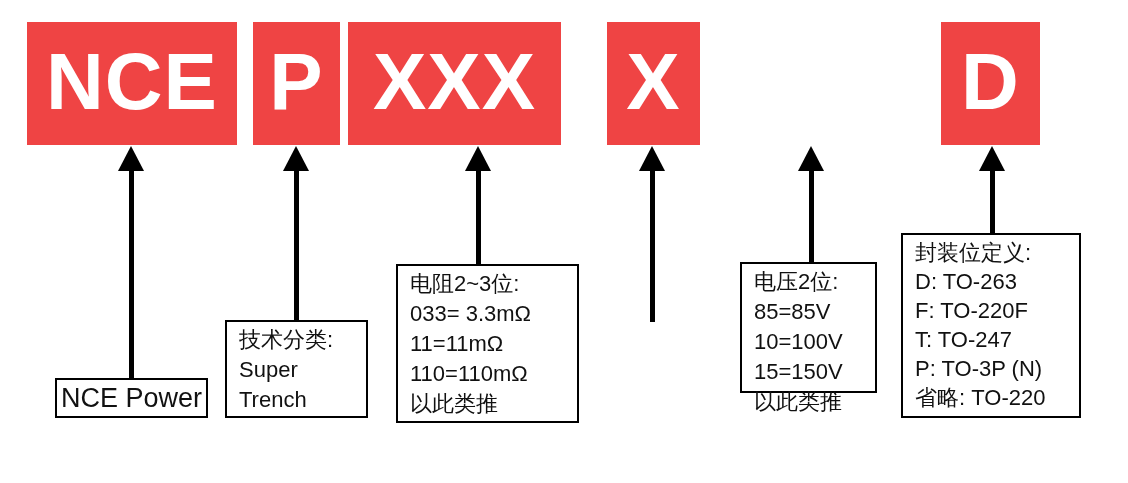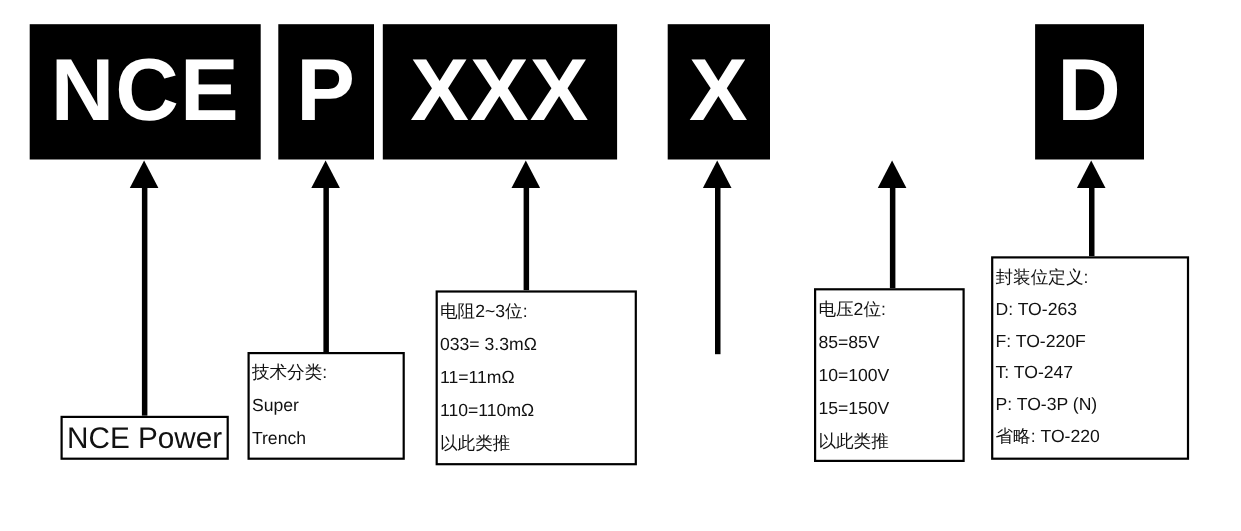--- a/index.html
+++ b/index.html
@@ -6,21 +6,21 @@
   #canvas{
     position:relative;
     width:1128px;height:483px;
     background:#ffffff;
     font-family:"Liberation Sans","DejaVu Sans",sans-serif;
     overflow:hidden;
   }
   .code-box{
     position:absolute;
     top:22px;height:123px;
-    background:#000000;
+    background:#ef4444;
     display:flex;align-items:center;justify-content:center;
   }
   .code-box span{
     color:#ffffff;
     font-size:80px;
     font-weight:700;
     letter-spacing:1px;
     line-height:1;
     transform:translateY(-2px);
   }
@@ -39,23 +39,23 @@
     width:5px;
     flex:1;
     margin-top:-3px;
     background:#000000;
   }
   .desc-box{
     position:absolute;
     background:#ffffff;
     border:2px solid #000000;
     box-sizing:border-box;
-    padding:3px 2px;
+    padding:3px 12px;
     color:#111111;
-    font-size:16px;
+    font-size:22px;
     line-height:30px;
     white-space:nowrap;
   }
   .desc-box.center{
     display:flex;align-items:center;justify-content:center;
     font-size:27px;
     padding:0 22px;
   }
 </style>
 </head>
@@ -116,21 +116,21 @@
 
   <div class="desc-box" style="left:396px;top:264px;width:183px;height:159px">
     <div>电阻2~3位:</div>
     <div>033= 3.3mΩ</div>
     <div>11=11mΩ</div>
     <div>110=110mΩ</div>
     <div>以此类推</div>
   </div>
 
 
-  <div class="desc-box" style="left:740px;top:262px;width:137px;height:158px">
+  <div class="desc-box" style="left:740px;top:262px;width:137px;height:131px">
     <div>电压2位:</div>
     <div>85=85V</div>
     <div>10=100V</div>
     <div>15=150V</div>
     <div>以此类推</div>
   </div>
 
   <div class="desc-box" style="left:901px;top:233px;width:180px;height:185px;line-height:29px">
     <div>封装位定义:</div>
     <div>D: TO-263</div>

